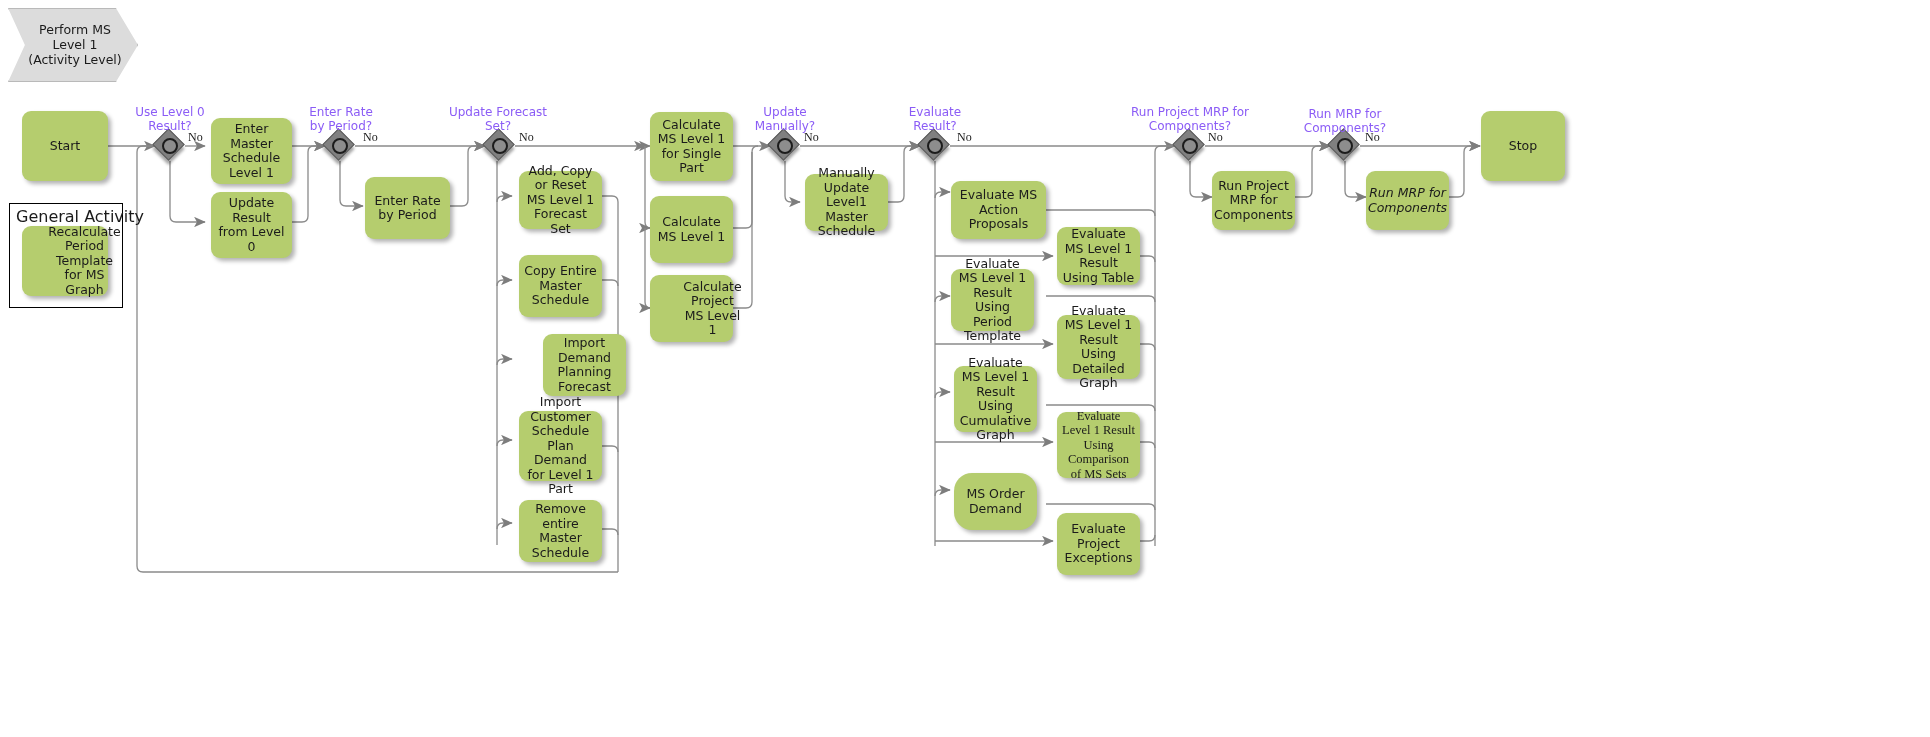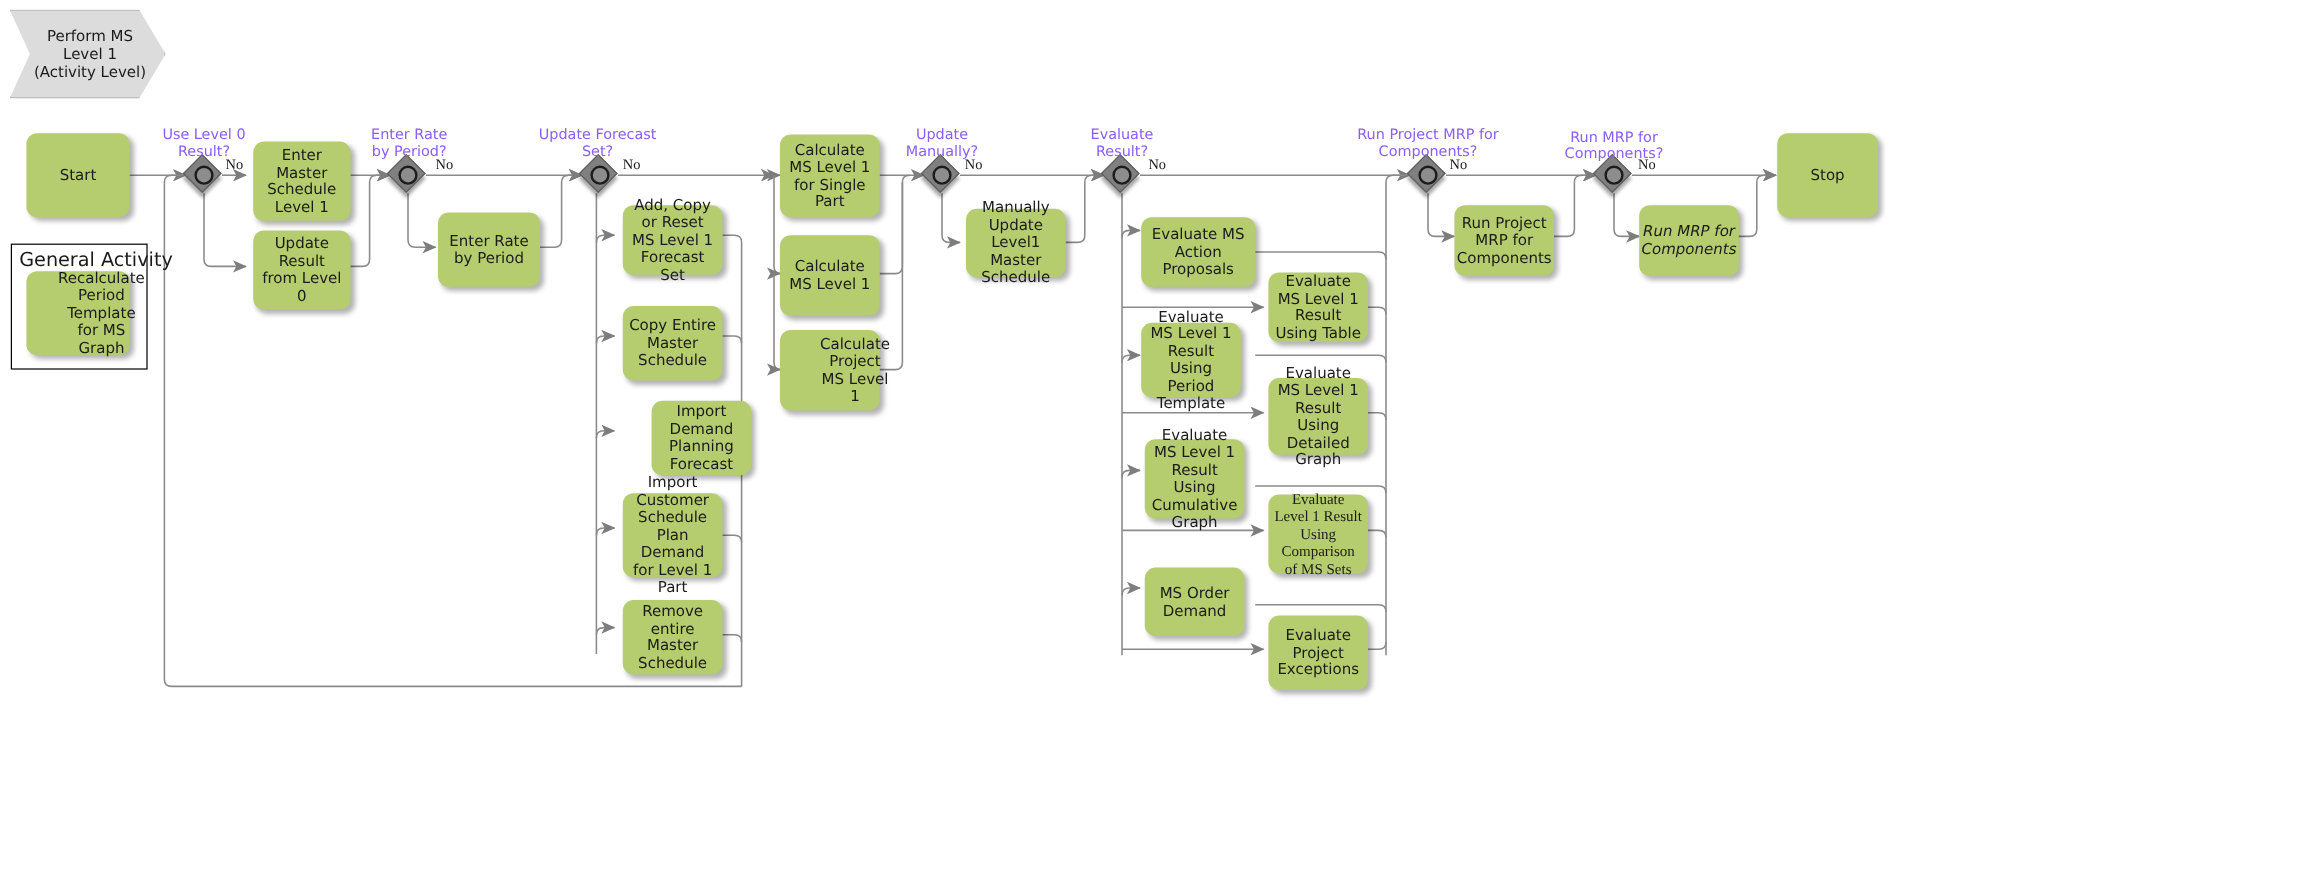--- a/index.html
+++ b/index.html
@@ -177,21 +177,21 @@
   <div class="task" style="left:1057px;top:227px;width:83px;height:58px;">Evaluate MS Level 1 Result Using Table</div>
 
   <div class="task" style="left:951px;top:269px;width:83px;height:62px;">Evaluate MS Level 1 Result Using Period Template</div>
 
   <div class="task" style="left:1057px;top:315px;width:83px;height:64px;">Evaluate MS Level 1 Result Using Detailed Graph</div>
 
   <div class="task" style="left:954px;top:366px;width:83px;height:66px;">Evaluate MS Level 1 Result Using Cumulative Graph</div>
 
   <div class="task" style="left:1057px;top:412px;width:83px;height:66px;font-family:Liberation Serif, serif;">Evaluate Level 1 Result Using Comparison of MS Sets</div>
 
-  <div class="task" style="left:954px;top:473px;width:83px;height:57px;">MS Order Demand</div>
+  <div class="task" style="left:954px;top:473px;width:83px;height:57px;border-radius:18px;">MS Order Demand</div>
 
   <div class="task" style="left:1057px;top:513px;width:83px;height:62px;">Evaluate Project Exceptions</div>
 
   <div class="task" style="left:1212px;top:171px;width:83px;height:59px;">Run Project MRP for Components</div>
 
   <div class="task" style="left:1366px;top:171px;width:83px;height:59px;font-style:italic;">Run MRP for Components</div>
 
   <div class="task" style="left:1481px;top:111px;width:84px;height:70px;">Stop</div>
 
   <div class="gw" style="left:155px;top:131px;">

